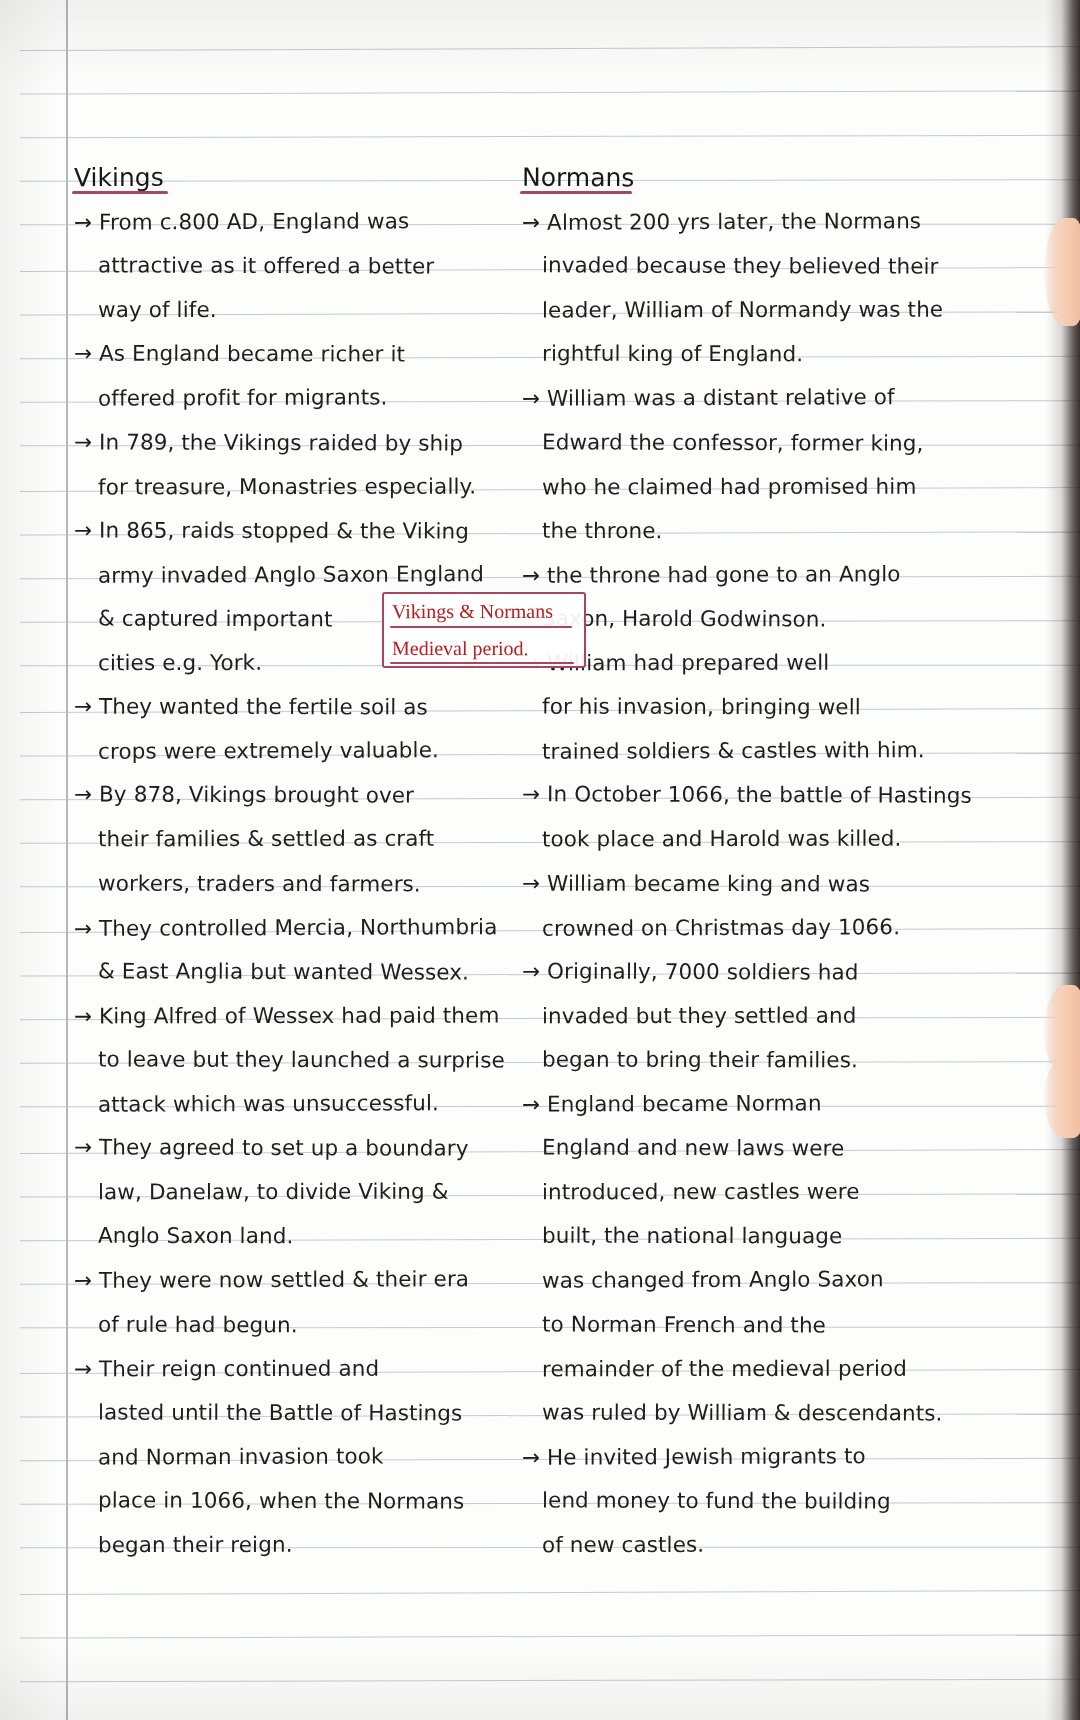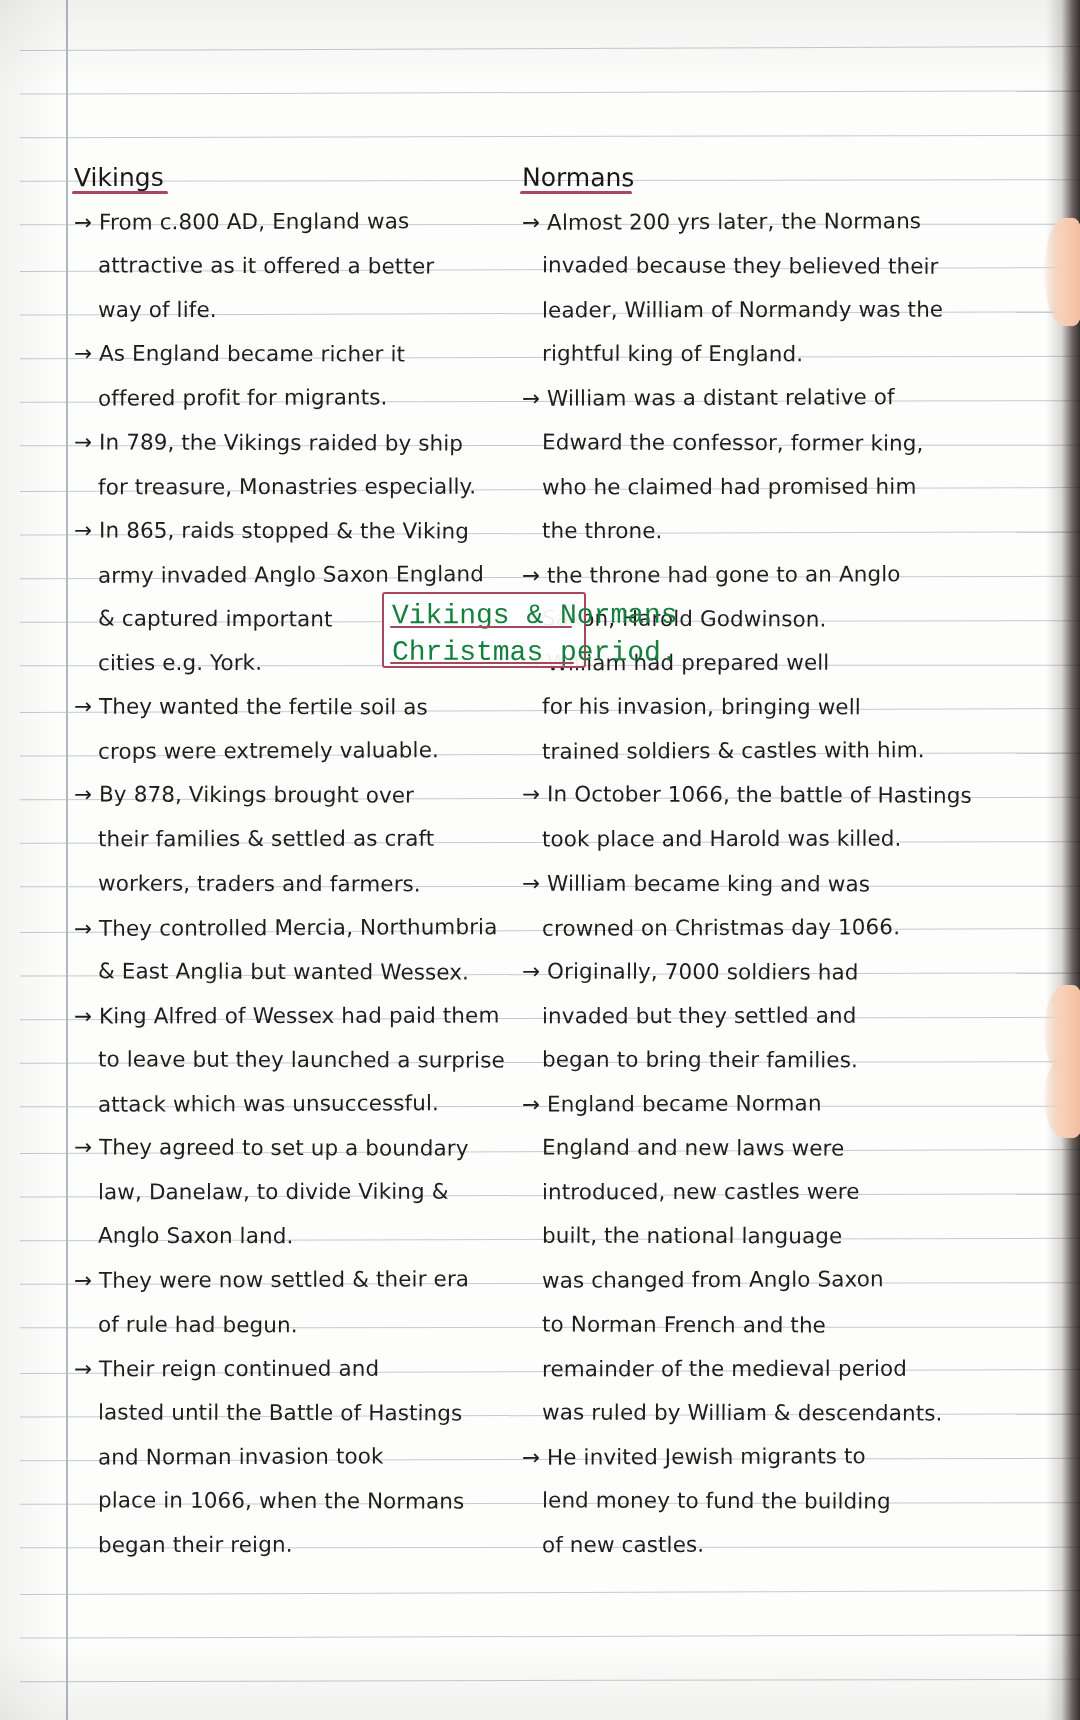--- a/index.html
+++ b/index.html
@@ -124,23 +124,23 @@
     width: 204px;
     height: 76px;
     border: 2.4px solid #a8465e;
     border-radius: 3px;
     z-index: 8;
     background: rgba(255,255,255,0.93);
   }
   .callout-line {
     position: absolute;
     white-space: nowrap;
-    font-family: Liberation Mono, monospace;
-    font-size: 28px;
-    color: #15803d;
+    font-family: Liberation Serif, serif;
+    font-size: 20px;
+    color: #b91c1c;
     z-index: 9;
   }
   #callout-l1 { left: 392px; top: 600px; }
   #callout-l2 { left: 392px; top: 637px; }
   .callout-underline {
     position: absolute;
     height: 2.4px;
     background: #a8465e;
     border-radius: 2px;
     z-index: 9;
@@ -270,21 +270,21 @@
       <div class="hw j3" style="left: 30px; top: 1355.6px; font-size: 21.5px;">remainder of the medieval period</div>
       <div class="hw j4" style="left: 30px; top: 1399.7px; font-size: 21.5px;">was ruled by William &amp; descendants.</div>
       <div class="hw j1" style="left: 10px; top: 1443.8px; font-size: 21.5px;">→ He invited Jewish migrants to</div>
       <div class="hw j2" style="left: 30px; top: 1487.9px; font-size: 21.5px;">lend money to fund the building</div>
       <div class="hw j3" style="left: 30px; top: 1532px; font-size: 21.5px;">of new castles.</div>
     </div>
 
   <div id="callout-box"></div>
   <div class="callout-line j3" id="callout-l1">Vikings &amp; Normans</div>
   <div class="callout-underline" id="callout-u1"></div>
-  <div class="callout-line j4" id="callout-l2">Christmas period.</div>
+  <div class="callout-line j4" id="callout-l2">Medieval period.</div>
   <div class="callout-underline" id="callout-u2"></div>
 
   <div id="binding-shadow"></div>
   <div class="finger" id="finger-top"></div>
   <div class="finger" id="finger-mid"></div>
   <div class="finger" id="finger-low"></div>
   <div id="paper-shade"></div>
 
 </div>
 

